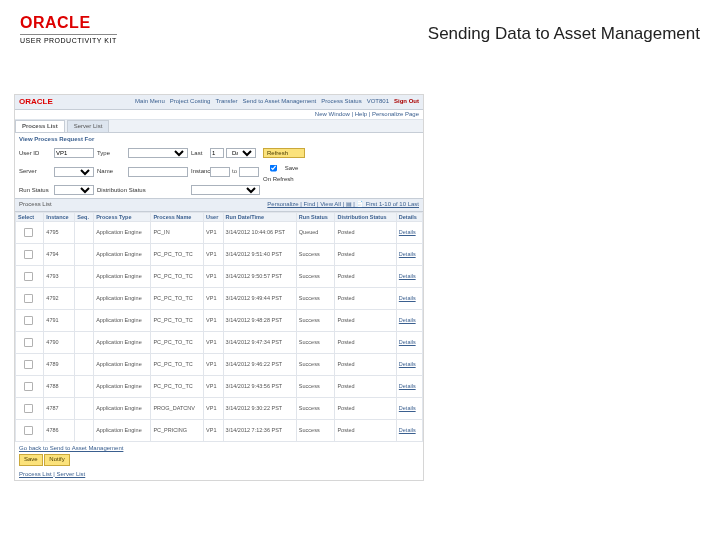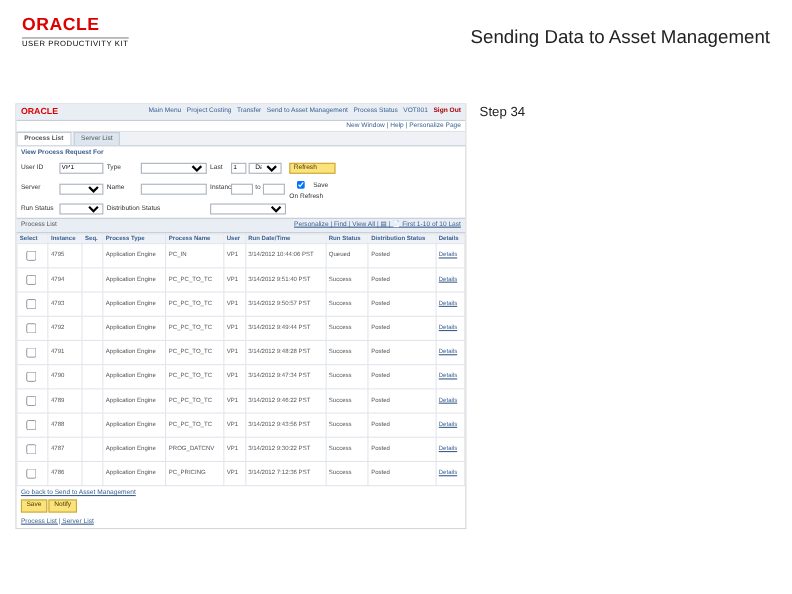--- a/index.html
+++ b/index.html
@@ -391,16 +391,15 @@
         <div class="foot">
           <div class="link">Go back to Send to Asset Management</div>
           <span class="btn2">Save</span>
           <span class="btn2">Notify</span>
         </div>
         <div class="srv">Process List | Server List</div>
       </div>
     </div>
 
     <div class="right">
-      <div class="step">Step 34</div>
     </div>
   </div>
 </div>
 
 </body></html>

